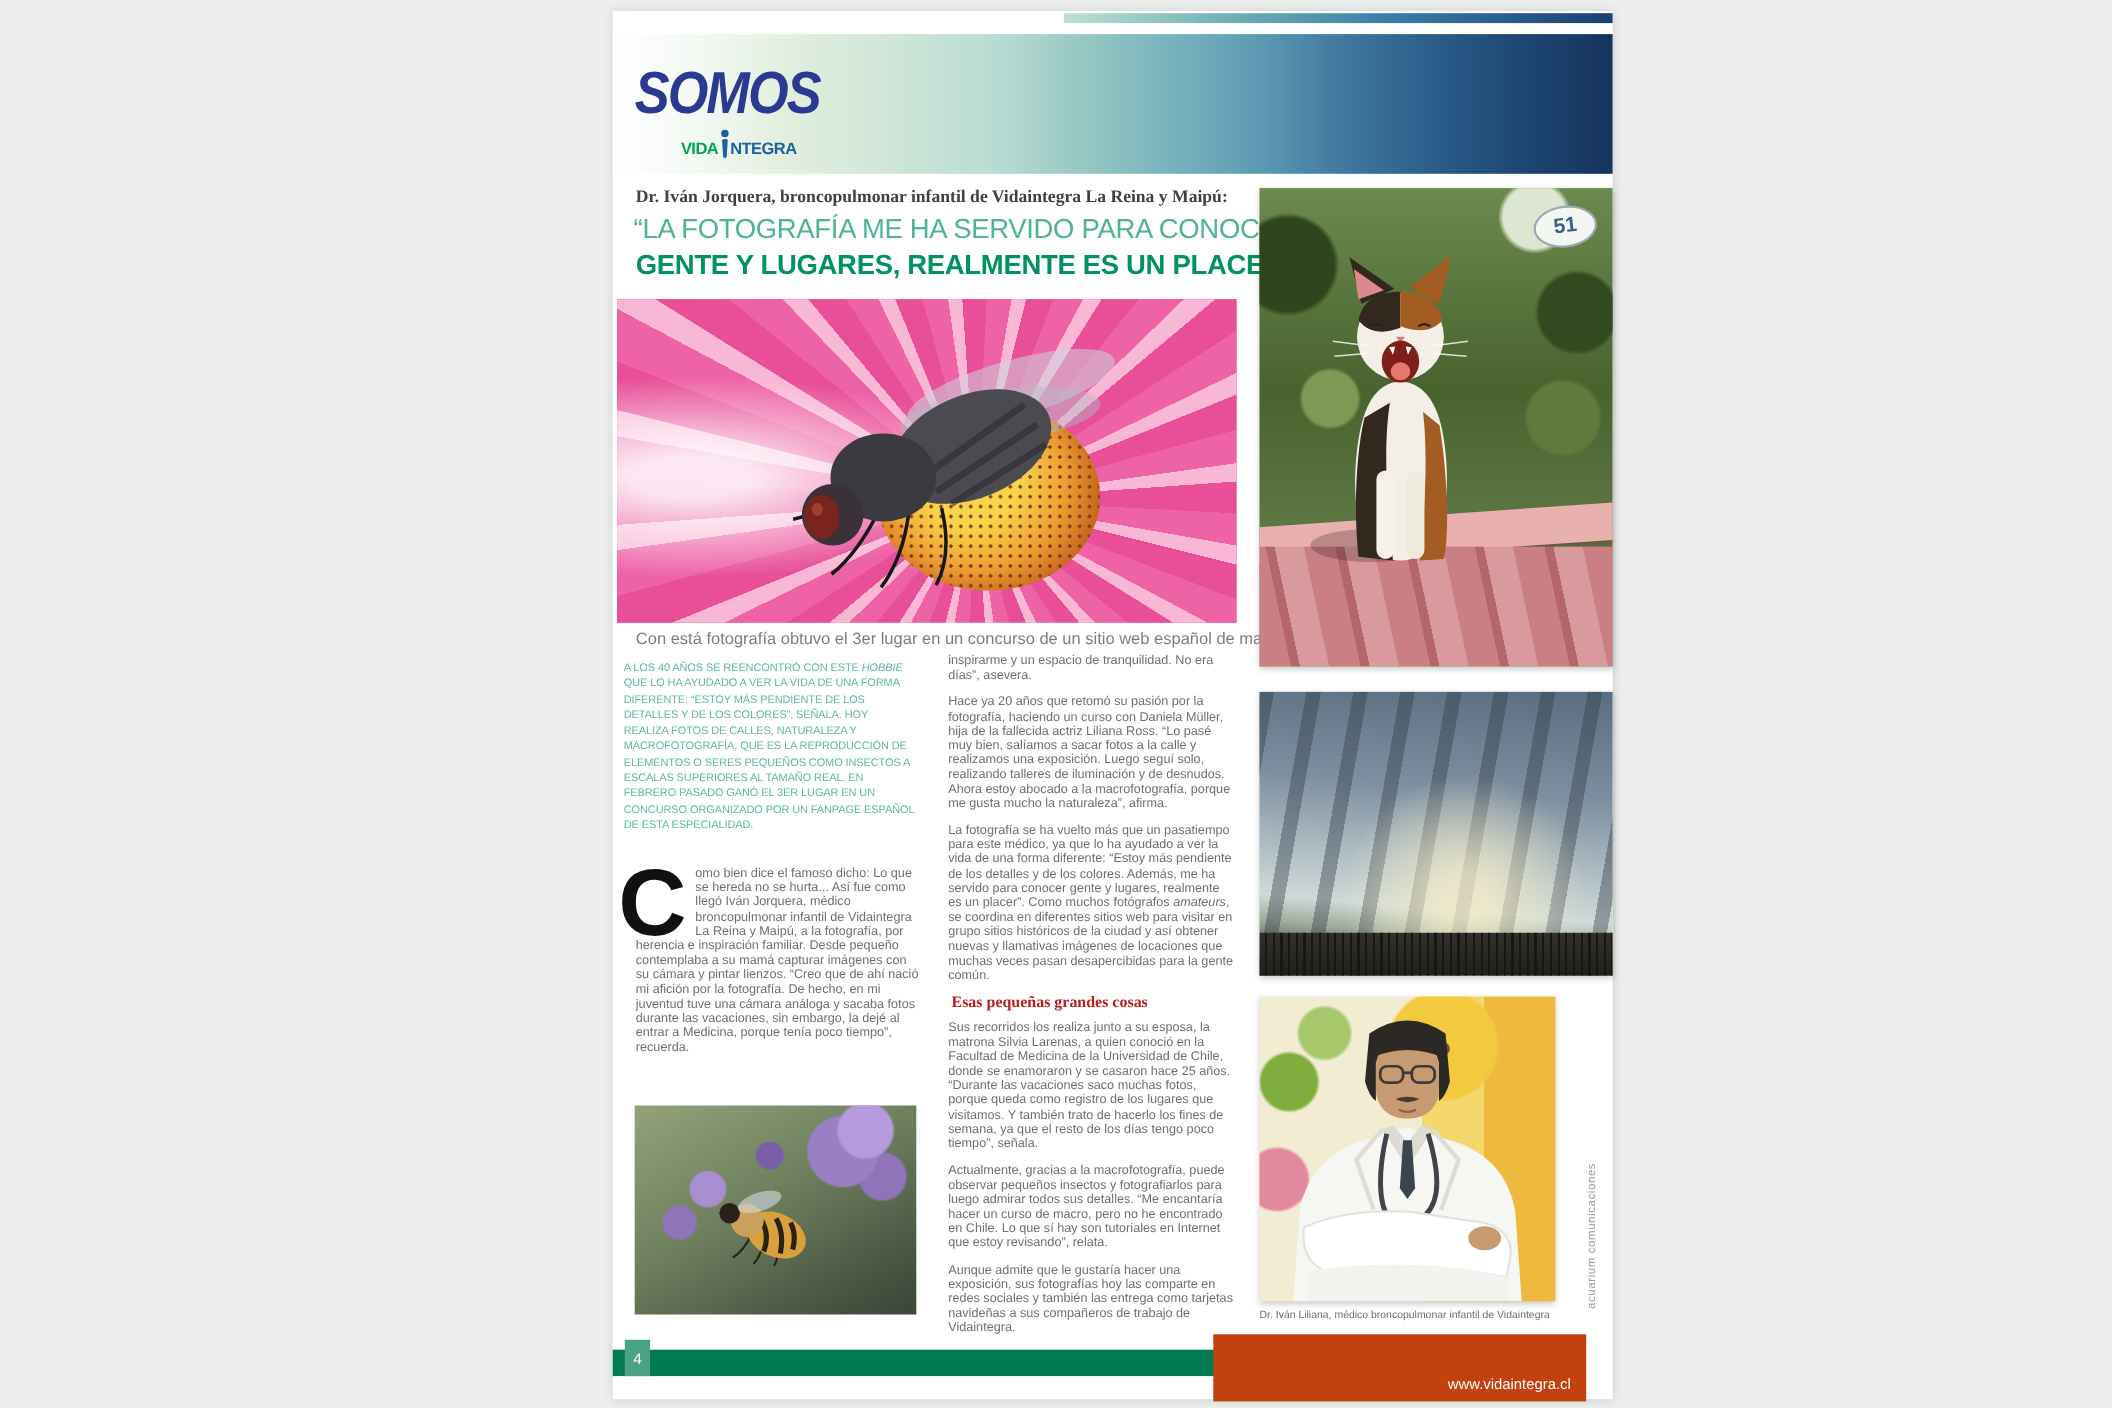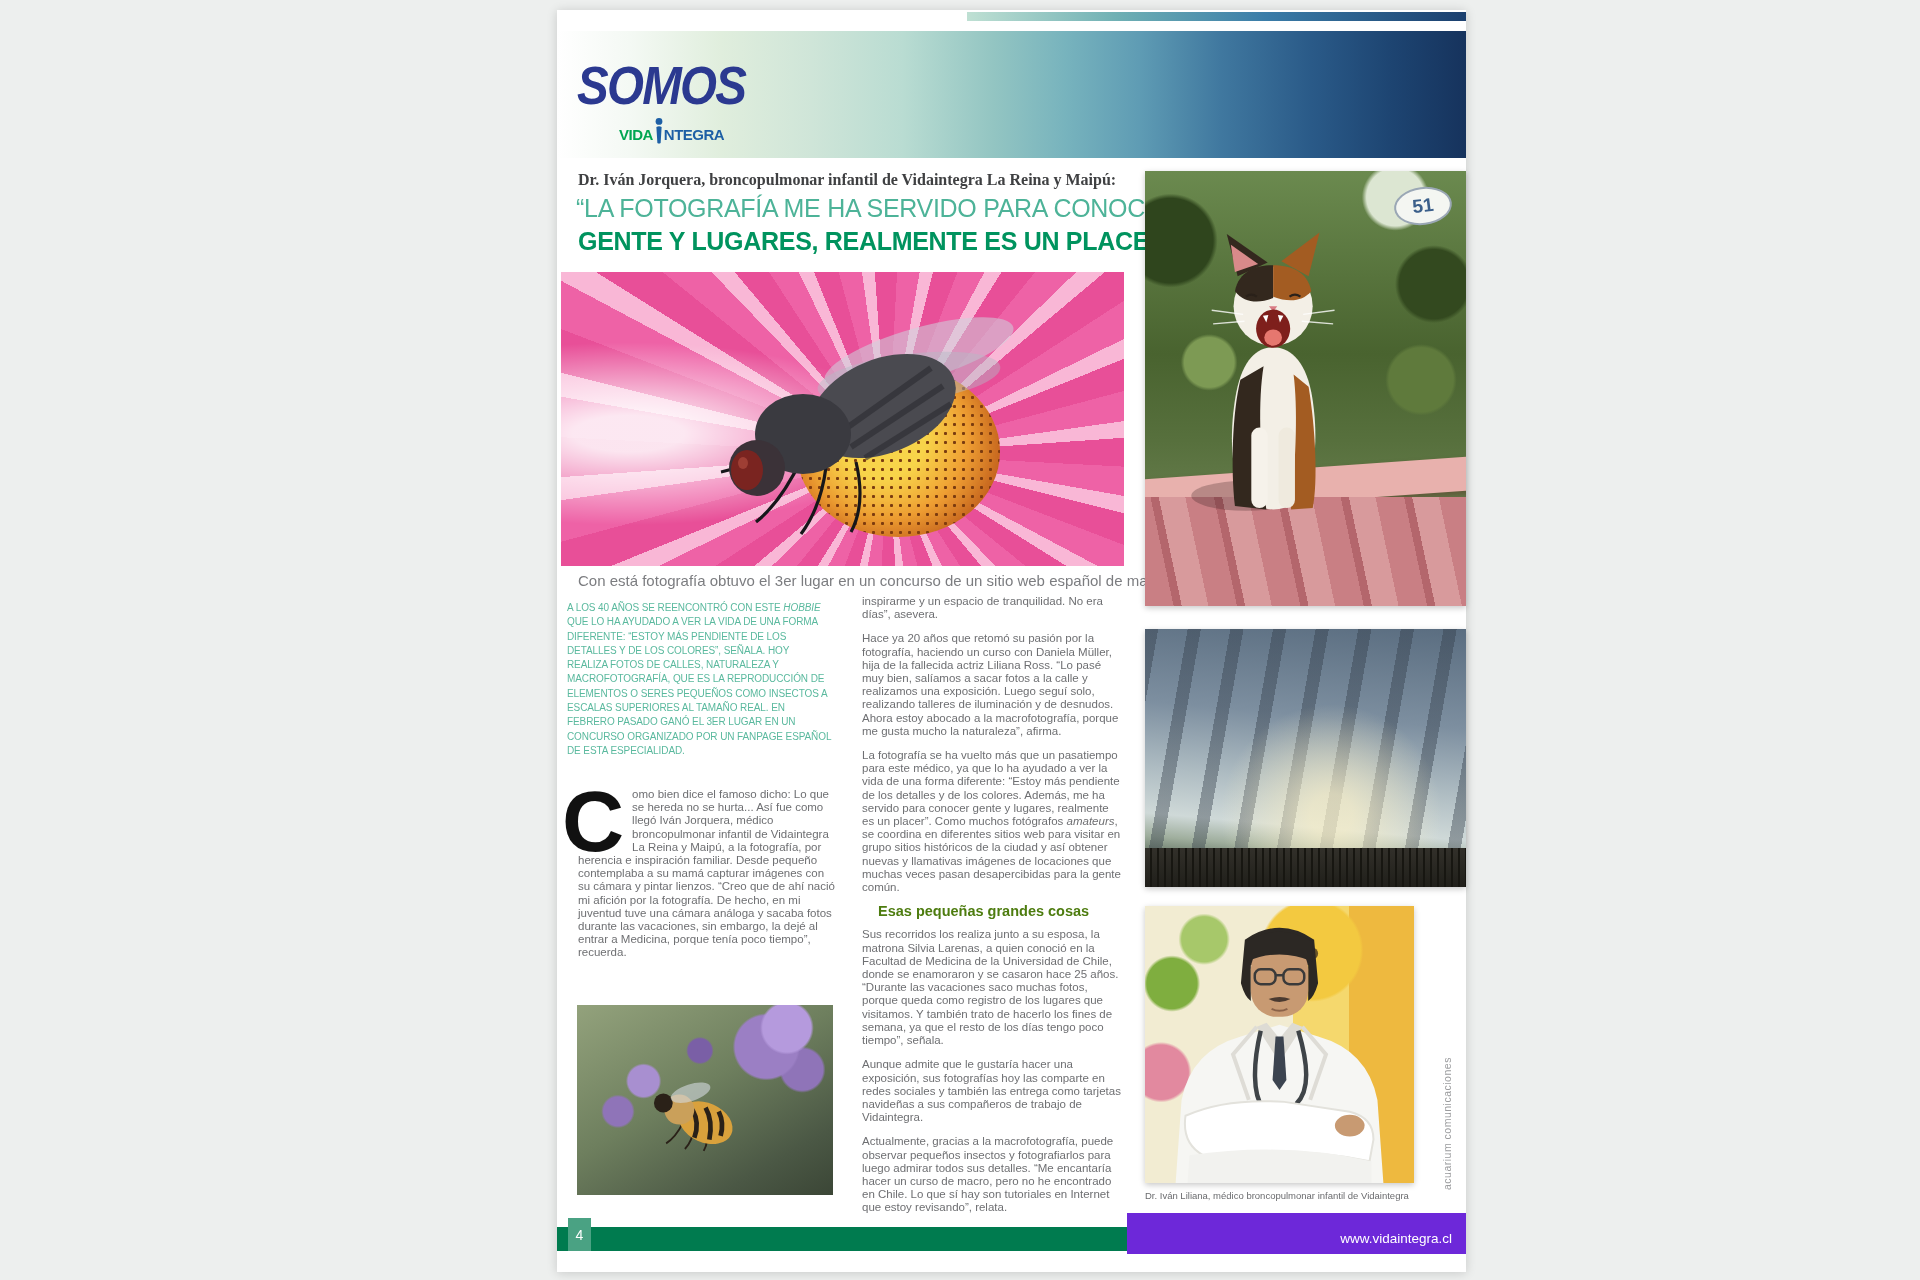--- a/index.html
+++ b/index.html
@@ -47,21 +47,21 @@
     color:#5ab99e; letter-spacing:-.1px; }
   .lead i { font-style:italic; }
 
   
   .col { color:#6e6f72; font-size:11.5px; line-height:13.2px; }
   .col1 { position:absolute; left:21px; top:778px; width:258px; }
   .col2 { position:absolute; left:305px; top:585px; width:260px; }
   .col p { margin-bottom:11px; }
   .dropcap { float:left; font-size:86px; line-height:62px; font-weight:bold; color:#111111;
     margin:2px 8px 0 -16px; font-family:"Liberation Sans", sans-serif; }
-  .subhead { color:#4d7c0f; font-weight:bold; font-size:14.5px; margin:4px 0 10px 16px; }
+  .subhead { color:#b91c1c; font-weight:bold; font-size:14.5px; margin:4px 0 10px 3px;font-family:Liberation Serif, serif; }
 
   .bee-photo { position:absolute; left:20px; top:995px; width:256px; height:190px; overflow:hidden;
     background-image:
       radial-gradient(circle at 82% 12%, #b59add 0 9%, rgba(0,0,0,0) 10%),
       radial-gradient(circle at 74% 22%, #9b7fc4 0 13%, rgba(0,0,0,0) 14%),
       radial-gradient(circle at 88% 34%, #8f74b8 0 8%, rgba(0,0,0,0) 9%),
       radial-gradient(circle at 26% 40%, #a88fd0 0 7%, rgba(0,0,0,0) 8%),
       radial-gradient(circle at 16% 56%, #8f74b8 0 6%, rgba(0,0,0,0) 7%),
       radial-gradient(circle at 48% 24%, #7a5fa6 0 6%, rgba(0,0,0,0) 7%),
       linear-gradient(150deg, #93a27c 0%, #6e7f5e 45%, #4b5845 80%, #3b4636 100%); }
@@ -106,21 +106,21 @@
   .doctor-svg { position:absolute; left:0; top:0; width:100%; height:100%; }
   .doctor-caption { position:absolute; left:588px; top:1180px; width:300px; font-size:9.5px; color:#6a6b6e; white-space:nowrap; }
 
   .credit { position:absolute; left:884px; top:1030px; height:150px; width:16px;
     writing-mode:vertical-rl; transform:rotate(180deg); font-size:10.5px; color:#9b9c9e; letter-spacing:.5px; }
 
   
   .footer-bar { position:absolute; left:0; top:1217px; width:570px; height:24px; background:#007b4f; }
   .footer-badge { position:absolute; left:11px; top:1208px; width:23px; height:33px; background:#4aa283;
     color:#ffffff; font-size:14px; display:flex; align-items:center; justify-content:center; }
-  .footer-block { position:absolute; left:570px; top:1203px; width:339px; height:41px; background:#6d28d9; }
+  .footer-block { position:absolute; left:546px; top:1203px; width:339px; height:61px; background:#c2410c; }
   .footer-site { position:absolute; right:14px; bottom:8px; color:#ffffff; font-size:13.5px; }
 
   .bee-svg { position:absolute; left:24%; top:30%; width:44%; height:56%; }
 </style>
 </head>
 <body>
 
 <div class="canvas">
   <div class="page">
 
@@ -179,22 +179,22 @@
         <ellipse cx="56" cy="26" rx="22" ry="9" fill="rgba(212,218,224,.6)" transform="rotate(-18 56 26)"></ellipse>
       </svg>
     </div>
 
     <div class="col col2">
       <p>inspirarme y un espacio de tranquilidad. No era días”, asevera.</p>
       <p>Hace ya 20 años que retomó su pasión por la fotografía, haciendo un curso con Daniela Müller, hija de la fallecida actriz Liliana Ross. “Lo pasé muy bien, salíamos a sacar fotos a la calle y realizamos una exposición. Luego seguí solo, realizando talleres de iluminación y de desnudos. Ahora estoy abocado a la macrofotografía, porque me gusta mucho la naturaleza”, afirma.</p>
       <p><span>La fotografía se ha vuelto más que un pasatiempo para este médico, ya que lo ha ayudado a ver la vida de una forma diferente: “Estoy más pendiente de los detalles y de los colores. Además, me ha servido para conocer gente y lugares, realmente es un placer”. Como muchos fotógrafos </span><i>amateurs</i><span>, se coordina en diferentes sitios web para visitar en grupo sitios históricos de la ciudad y así obtener nuevas y llamativas imágenes de locaciones que muchas veces pasan desapercibidas para la gente común.</span></p>
       <div class="subhead">Esas pequeñas grandes cosas</div>
       <p>Sus recorridos los realiza junto a su esposa, la matrona Silvia Larenas, a quien conoció en la Facultad de Medicina de la Universidad de Chile, donde se enamoraron y se casaron hace 25 años. “Durante las vacaciones saco muchas fotos, porque queda como registro de los lugares que visitamos. Y también trato de hacerlo los fines de semana, ya que el resto de los días tengo poco tiempo”, señala.</p>
+      <p>Actualmente, gracias a la macrofotografía, puede observar pequeños insectos y fotografiarlos para luego admirar todos sus detalles. “Me encantaría hacer un curso de macro, pero no he encontrado en Chile. Lo que sí hay son tutoriales en Internet que estoy revisando”, relata.</p>
       <p>Aunque admite que le gustaría hacer una exposición, sus fotografías hoy las comparte en redes sociales y también las entrega como tarjetas navideñas a sus compañeros de trabajo de Vidaintegra.</p>
-      <p>Actualmente, gracias a la macrofotografía, puede observar pequeños insectos y fotografiarlos para luego admirar todos sus detalles. “Me encantaría hacer un curso de macro, pero no he encontrado en Chile. Lo que sí hay son tutoriales en Internet que estoy revisando”, relata.</p>
     </div>
 
     <div class="photo cat-photo">
       <div class="cat-sign">
           <span>51</span>
         </div>
       <div class="cat-rail-top"></div>
       <div class="cat-rail-face"></div>
       <svg class="cat-svg" viewBox="0 0 320 435">
         <ellipse cx="120" cy="400" rx="80" ry="22" fill="rgba(40,20,20,.25)"></ellipse>

